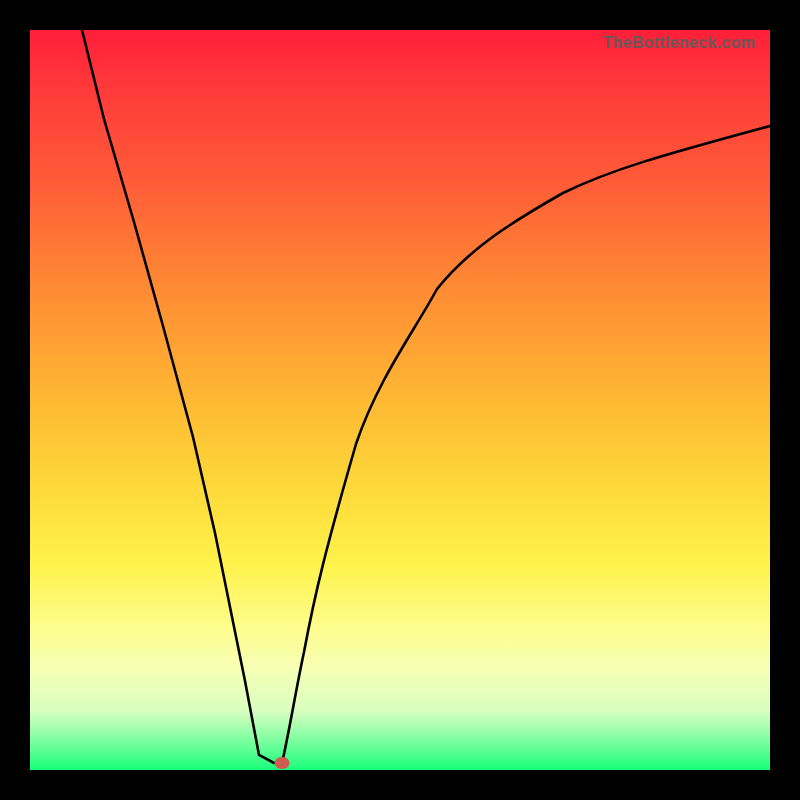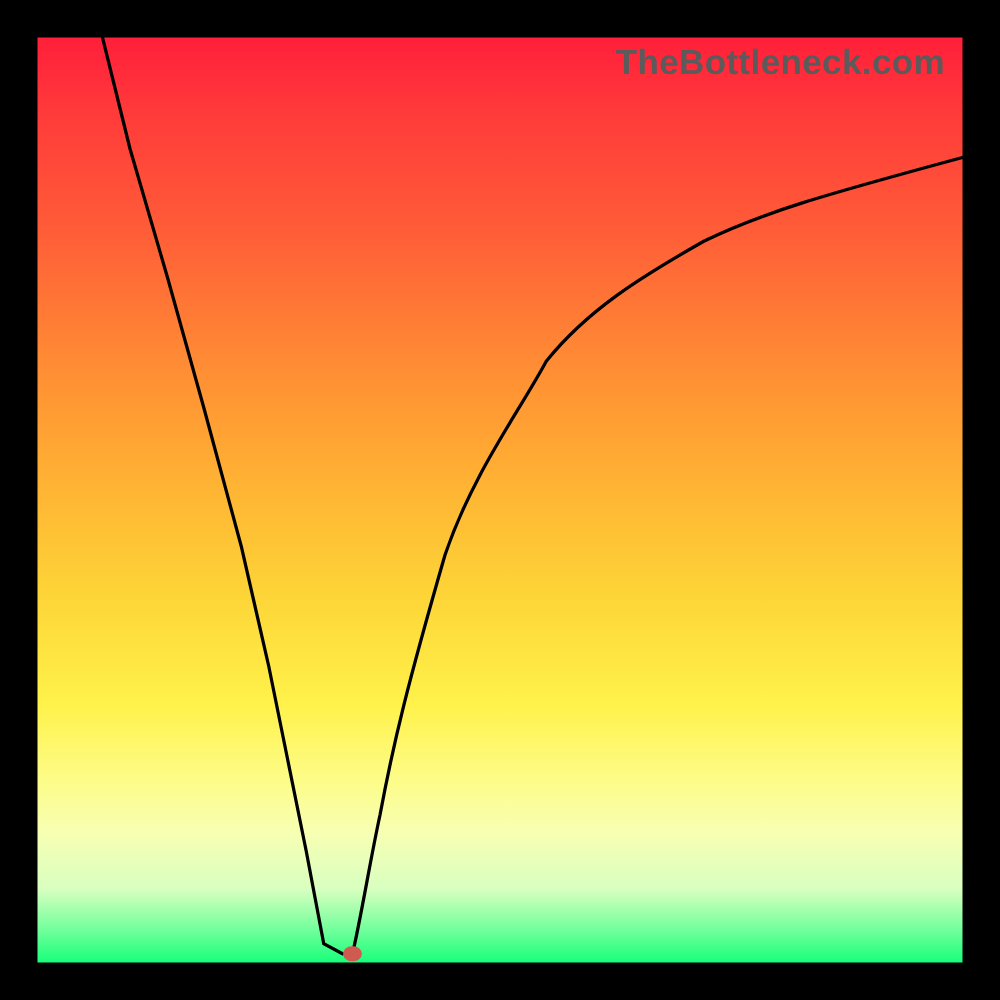--- a/index.html
+++ b/index.html
@@ -37,21 +37,21 @@
       #f7ffb3 86%,
       #d9ffc0 92%,
       #7dffa0 96%,
       #18ff7a 100%
     );
   }
   .watermark {
     position: absolute;
     top: 4px;
     right: 14px;
-    font-size: 28px;
+    font-size: 16px;
     font-weight: 600;
     color: #5b5b5b;
     letter-spacing: 0.3px;
     user-select: none;
   }
   svg.curve {
     position: absolute;
     left: 0;
     top: 0;
     width: 740px;

